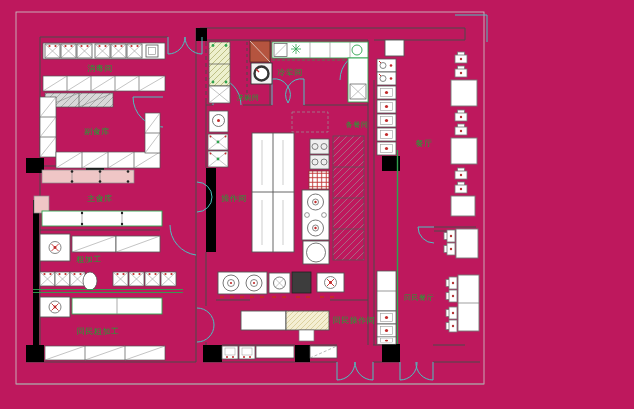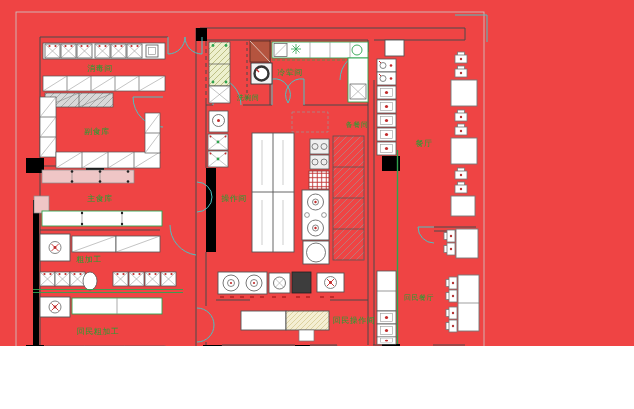--- a/index.html
+++ b/index.html
@@ -1,19 +1,19 @@
 <!DOCTYPE html>
 <html><head>
 <meta charset="utf-8">
 <style>
   html,body{margin:0;padding:0;background:#ffffff;}
   .canvas{
     position:relative;
-    width:634px;height:346px;
-    background:#ef4444;
+    width:634px;height:409px;
+    background:#be185d;
     overflow:hidden;
     font-family:"DejaVu Sans", sans-serif;
   }
   svg{position:absolute;left:0;top:0;}
   svg text{
     font-family:"DejaVu Sans", sans-serif;
     letter-spacing:0.5px;
   }
 </style>
 </head>

